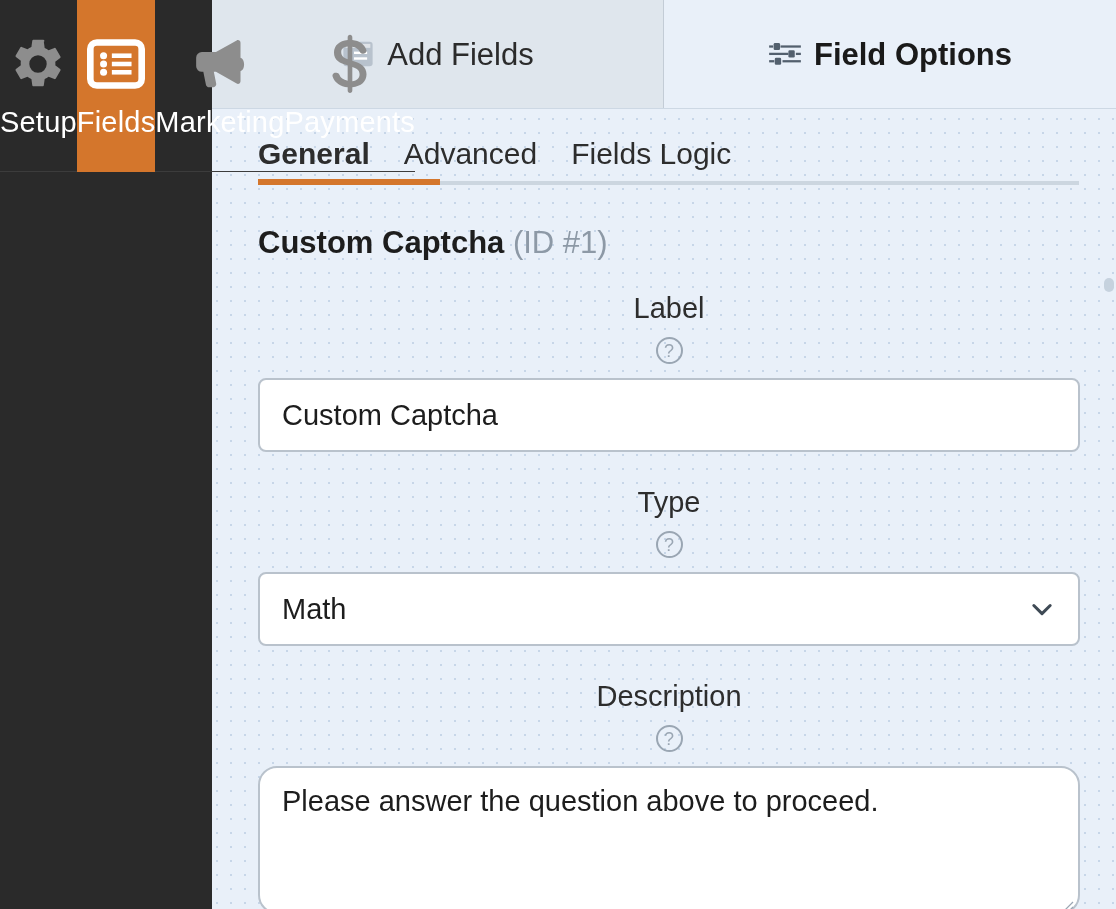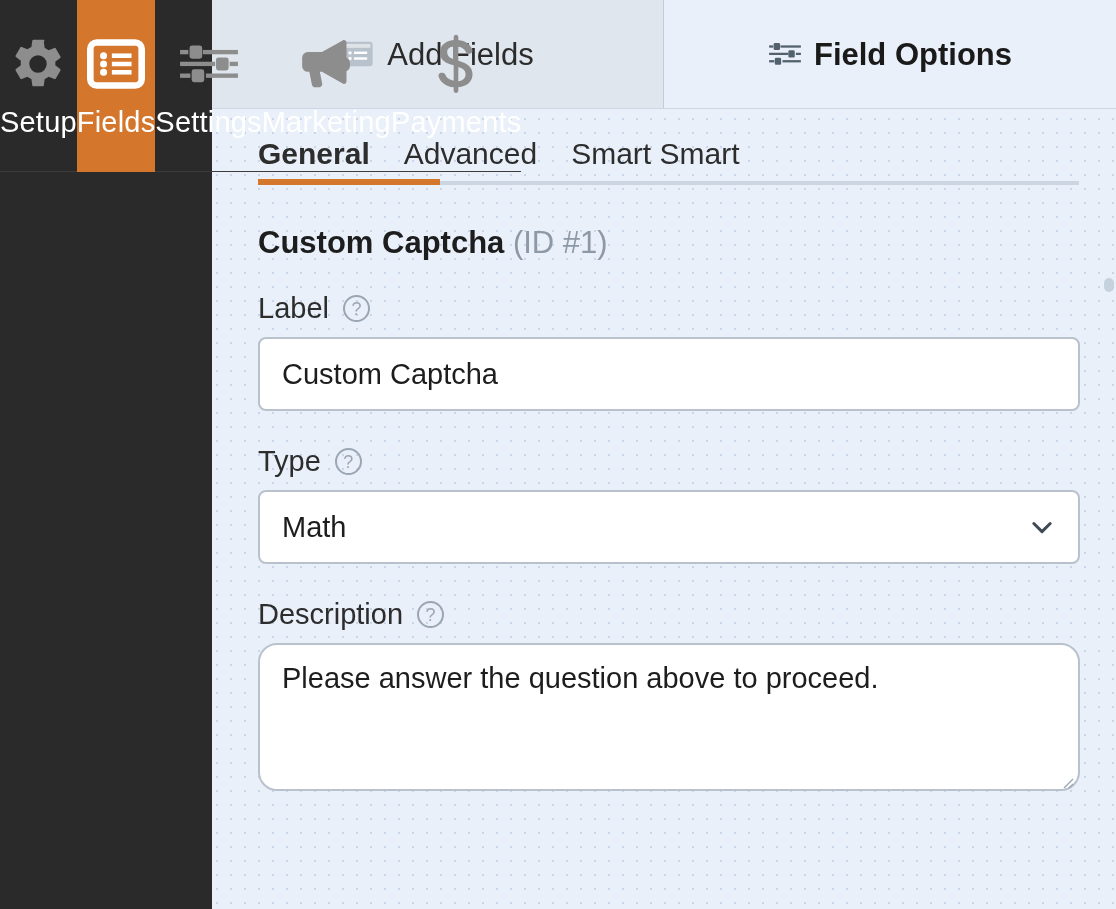--- a/index.html
+++ b/index.html
@@ -187,20 +187,21 @@
   
   .form-row { margin-top: 36px; }
   .row-label {
     display: flex;
     align-items: center;
     gap: 14px;
     margin-bottom: 14px;
     font-size: 29px;
     line-height: 1;
     color: #2d2d2d;
+    flex-direction: column;
   }
   .help-icon {
     width: 27px;
     height: 27px;
     border-radius: 50%;
     border: 2px solid #9aa6b3;
     color: #9aa6b3;
     font-size: 18px;
     line-height: 1;
     display: flex;
@@ -328,36 +329,20 @@
           <circle cx="8" cy="12" r="1.7" fill="currentColor"></circle>
           <circle cx="8" cy="16" r="1.7" fill="currentColor"></circle>
           <rect x="12" y="6.9" width="9.5" height="2.2" fill="currentColor"></rect>
           <rect x="12" y="10.9" width="9.5" height="2.2" fill="currentColor"></rect>
           <rect x="12" y="14.9" width="9.5" height="2.2" fill="currentColor"></rect>
         </svg>
       </span>
       <span class="nav-label">Fields</span>
     </div>
 
-    <div class="nav-item">
-      <span class="nav-icon">
-        <svg width="62" height="56" viewBox="0 0 30 24" fill="currentColor">
-          <rect x="1" y="5.2" width="4" height="2.1"></rect>
-          <rect x="12" y="5.2" width="17" height="2.1"></rect>
-          <rect x="5.6" y="3.1" width="6.1" height="6.3" rx="1.2"></rect>
-          <rect x="1" y="10.9" width="17" height="2.1"></rect>
-          <rect x="25" y="10.9" width="4" height="2.1"></rect>
-          <rect x="18.4" y="8.8" width="6.1" height="6.3" rx="1.2"></rect>
-          <rect x="1" y="16.6" width="5" height="2.1"></rect>
-          <rect x="13.5" y="16.6" width="15.5" height="2.1"></rect>
-          <rect x="6.6" y="14.5" width="6.1" height="6.3" rx="1.2"></rect>
-        </svg>
-      </span>
-      <span class="nav-label">Settings</span>
-    </div>
 
     <div class="nav-item">
       <span class="nav-icon">
         <svg width="62" height="58" viewBox="0 0 26 24" fill="currentColor">
           <path d="M21.6 3.1c0-.9-.9-1.4-1.6-1L11.3 7H5.4A2.4 2.4 0 0 0 3 9.4v3.5a2.4 2.4 0 0 0 2.4 2.4h.6l1.1 5.4c.1.6.7 1.1 1.3 1.1h1.7c.8 0 1.5-.8 1.3-1.6l-1-4.9h.9l8.7 4.9c.7.4 1.6-.1 1.6-1V15c.9-.3 1.5-1.3 1.5-2.8S22.5 9.7 21.6 9.4V3.1z"></path>
         </svg>
       </span>
       <span class="nav-label">Marketing</span>
     </div>
 
@@ -407,21 +392,21 @@
         </span>
         <span class="toptab-label">Field Options</span>
       </div>
     </div>
 
     <div class="content">
 
       <div class="subtabs">
         <div class="subtab active">General</div>
         <div class="subtab">Advanced</div>
-        <div class="subtab">Smart Smart</div>
+        <div class="subtab">Fields Logic</div>
         <div class="subtabs-rule"></div>
         <div class="subtabs-indicator"></div>
       </div>
 
       <div class="field-title">
         <span>Custom Captcha</span>
         <span class="field-id">(ID #1)</span>
       </div>
 
       <div class="form-row">

